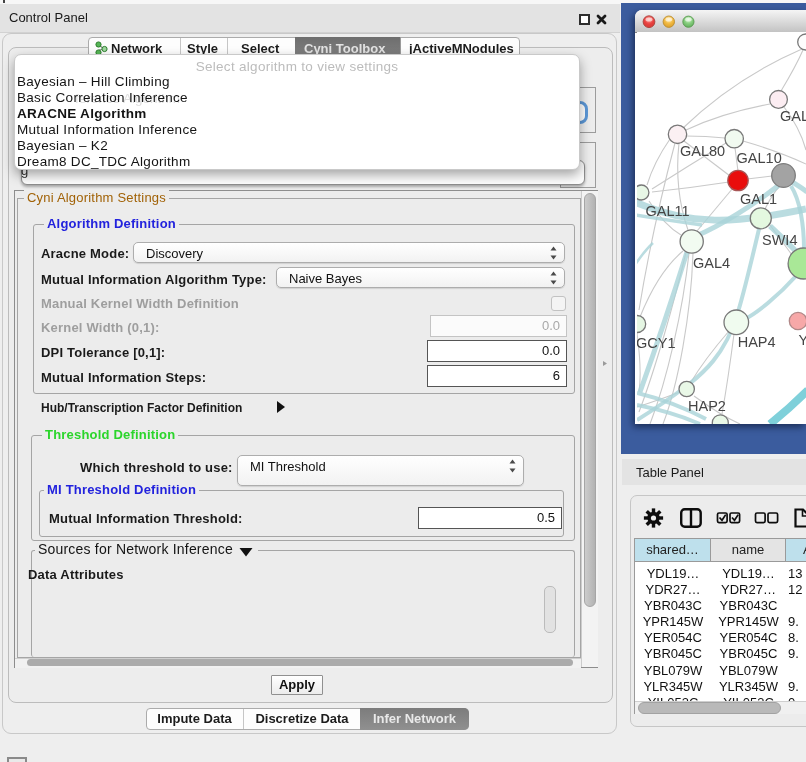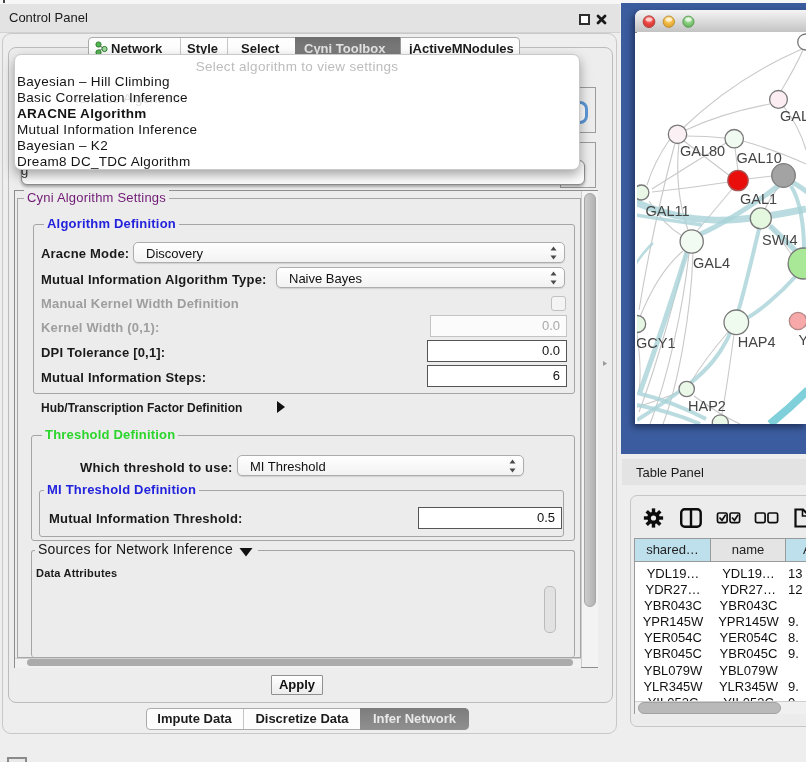--- a/index.html
+++ b/index.html
@@ -74,21 +74,21 @@
 
   <div class="abs" style="left:14px;top:190px;width:584px;height:478px;background:#ececec;border:1px solid #8d8d8d;box-sizing:border-box;"></div>
 
   <div class="abs" style="left:581px;top:191px;width:16px;height:476px;background:#f3f3f3;border-left:1px solid #cccccc;"></div>
   <div class="abs" style="left:584px;top:193px;width:10px;height:412px;background:linear-gradient(90deg,#cccccc,#b2b2b2);border:1px solid #a5a5a5;border-radius:6px;"></div>
 
   <div class="abs" style="left:15px;top:658px;width:566px;height:9px;background:#f1f1f1;border-top:1px solid #cfcfcf;"></div>
   <div class="abs" style="left:27px;top:659px;width:546px;height:7px;background:#ababab;border-radius:4px;"></div>
 
   <div class="gbox" style="left:17px;top:198px;width:562px;height:458px;border-radius:0;"></div>
-  <div class="gtitle" style="left:24px;top:190px;color:#701a75;letter-spacing:0.2px;">Cyni Algorithm Settings</div>
+  <div class="gtitle" style="left:24px;top:190px;color:#a16207;letter-spacing:0.2px;">Cyni Algorithm Settings</div>
 
   <div class="gbox" style="left:33px;top:224px;width:540px;height:168px;"></div>
   <div class="gtitle" style="left:44px;top:216px;color:#2222dd;background:#ececec;font-weight:700;letter-spacing:0.2px;">Algorithm Definition</div>
 
   <div class="blbl abs" style="left:41px;top:246px;">Aracne Mode:</div>
   <div class="combo" style="left:133px;top:242px;width:432px;height:21px;">
     <span class="ctext">Discovery</span>
     <svg class="arr" viewBox="0 0 9 16">
         <path d="M4.5 1.5 L7.5 5.5 L1.5 5.5 Z M4.5 14.5 L7.5 10.5 L1.5 10.5 Z" fill="#4a4a4a"></path>
       </svg>
@@ -110,38 +110,38 @@
   <div class="field" style="left:427px;top:365px;width:140px;height:22px;line-height:20px;">6</div>
 
   <div class="abs" style="left:41px;top:401px;font-size:12px;font-weight:700;color:#1a1a1a;">Hub/Transcription Factor Definition</div>
   <svg class="abs" style="left:274px;top:400px;" width="13" height="14" viewBox="0 0 13 14">
     <path d="M3 1 L11 7 L3 13 Z" fill="#111"></path>
   </svg>
 
   <div class="gbox" style="left:31px;top:435px;width:542px;height:104px;"></div>
   <div class="gtitle" style="left:42px;top:427px;color:#2bd52b;background:#ececec;font-weight:700;letter-spacing:0.2px;">Threshold Definition</div>
   <div class="blbl abs" style="left:80px;top:460px;">Which threshold to use:</div>
-  <div class="combo" style="left:237px;top:455px;width:287px;height:21px;">
+  <div class="combo" style="left:237px;top:455px;width:287px;height:31px;">
     <span class="ctext">MI Threshold</span>
     <svg class="arr" viewBox="0 0 9 16">
         <path d="M4.5 1.5 L7.5 5.5 L1.5 5.5 Z M4.5 14.5 L7.5 10.5 L1.5 10.5 Z" fill="#4a4a4a"></path>
       </svg>
   </div>
   <div class="gbox" style="left:39px;top:490px;width:523px;height:45px;"></div>
   <div class="gtitle" style="left:44px;top:482px;color:#2222dd;background:#ececec;font-weight:700;letter-spacing:0.2px;">MI Threshold Definition</div>
   <div class="blbl abs" style="left:49px;top:511px;">Mutual Information Threshold:</div>
   <div class="field" style="left:418px;top:507px;width:144px;height:22px;line-height:20px;">0.5</div>
 
   <div class="gbox" style="left:31px;top:550px;width:542px;height:106px;border-bottom:none;"></div>
   <div class="gtitle" style="left:35px;top:542px;color:#141414;background:#ececec;font-size:14px;letter-spacing:0.2px;">Sources for Network Inference</div>
   <div class="abs" style="left:236px;top:546px;width:22px;height:11px;background:#ececec;"></div>
   <svg class="abs" style="left:239px;top:547px;" width="14" height="10" viewBox="0 0 14 10">
     <path d="M0.5 1 L13.5 1 L7 9.5 Z" fill="#111"></path>
   </svg>
-  <div class="blbl abs" style="left:36px;top:567px;font-size:11px;">Data Attributes</div>
+  <div class="blbl abs" style="left:28px;top:567px;font-size:13px;">Data Attributes</div>
   <div class="abs" style="left:544px;top:586px;width:10px;height:45px;background:#e2e2e2;border:1px solid #bbb;border-radius:5px;"></div>
 
   <div class="abs" style="left:271px;top:675px;width:52px;height:20px;background:linear-gradient(#ffffff,#ececec);border:1px solid #909090;border-radius:1px;box-sizing:border-box;text-align:center;font-size:13px;font-weight:700;color:#111;line-height:18px;">Apply</div>
 
   <div class="abs" style="left:146px;top:708px;width:323px;height:22px;background:#fdfdfd;border:1px solid #ababab;border-radius:4px;box-sizing:border-box;"></div>
   <div class="abs" style="left:360px;top:708px;width:109px;height:22px;background:linear-gradient(#7c7c7c,#909090);border-radius:0 5px 5px 0;"></div>
   <div class="abs" style="left:243px;top:709px;width:1px;height:20px;background:#c6c6c6;"></div>
   <div class="abs" style="left:146px;top:711px;width:97px;text-align:center;font-size:13px;font-weight:700;color:#1c1c1c;">Impute Data</div>
   <div class="abs" style="left:244px;top:711px;width:116px;text-align:center;font-size:13px;font-weight:700;color:#1c1c1c;">Discretize Data</div>
   <div class="abs" style="left:360px;top:711px;width:109px;text-align:center;font-size:13px;font-weight:700;color:#e9e9e9;">Infer Network</div>

